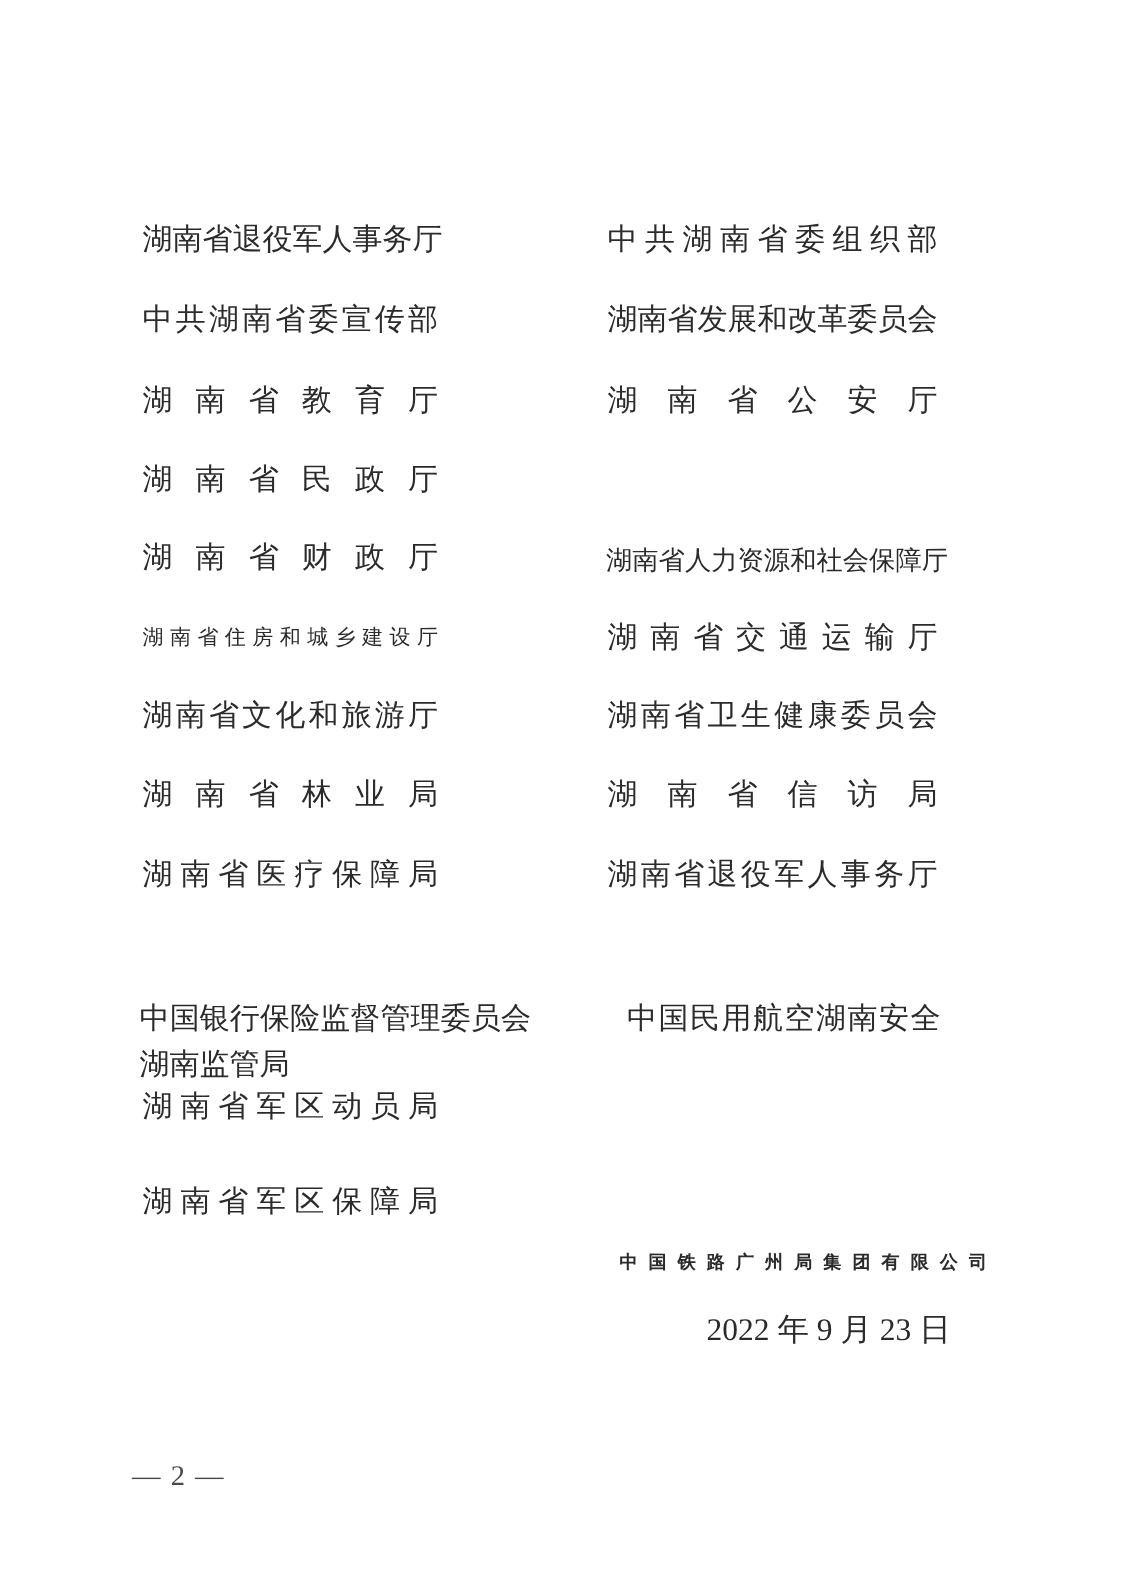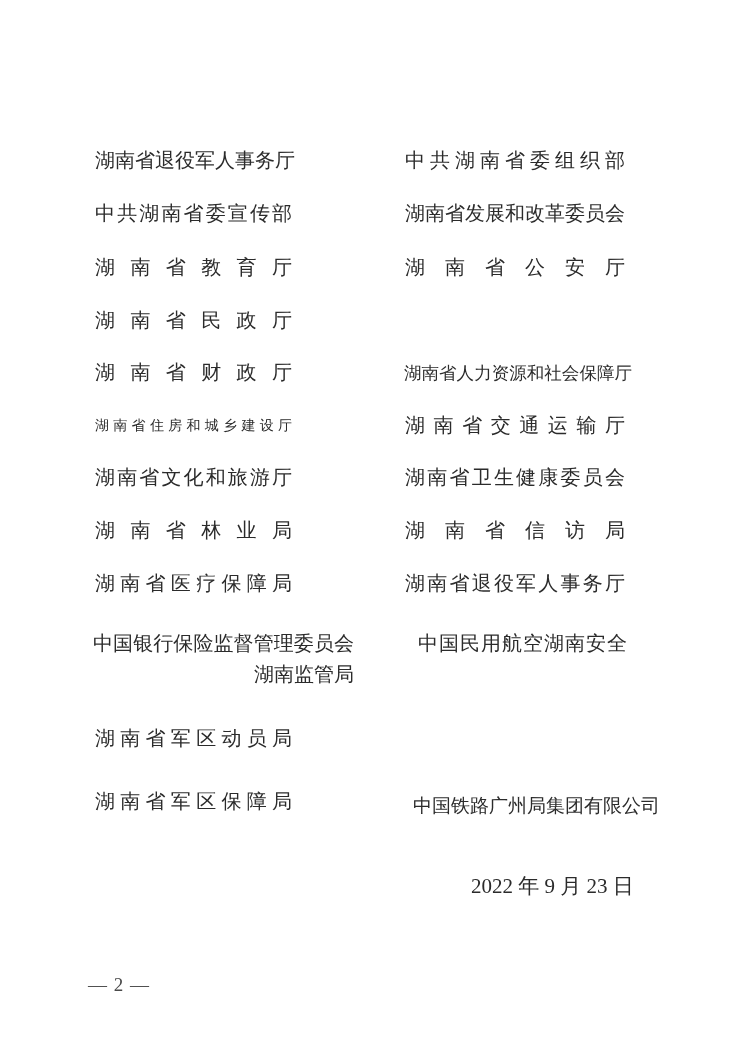--- a/index.html
+++ b/index.html
@@ -32,23 +32,24 @@
     position: absolute;
     font-size: 20px;
     line-height: 31px;
   }
   .block .j {
     display: block;
     white-space: nowrap;
     text-align: justify;
     text-align-last: justify;
     text-justify: inter-character;
+    margin-top: 36px;
   }
-  .block .c { display: block; text-align: right; white-space: nowrap; }
-  .block .fs19 { font-size: 19px; }
+  .block .c { display: block; text-align: left; white-space: nowrap; }
+  .block .fs19 { font-size: 12px; font-weight: bold; }
   .date-line {
     position: absolute;
     left: 471px;
     top: 873px;
     font-size: 21px;
     line-height: 26px;
     white-space: nowrap;
   }
   .footer-pagenum {
     position: absolute;

